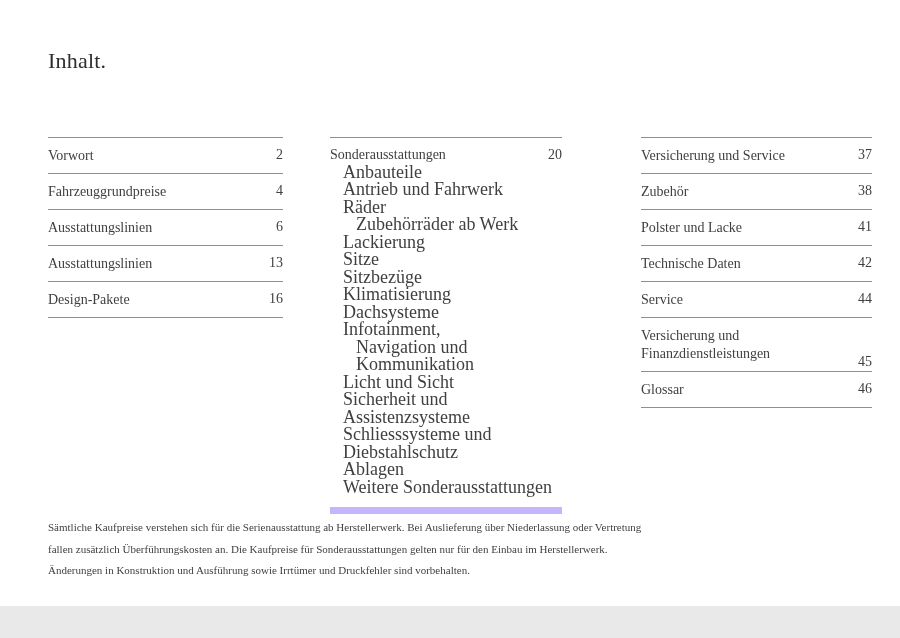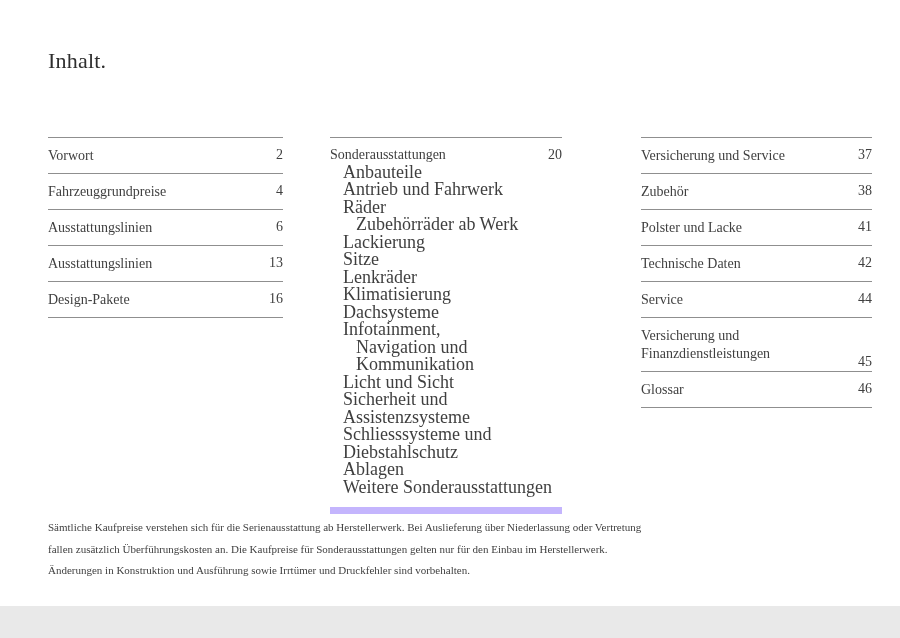--- a/index.html
+++ b/index.html
@@ -97,21 +97,21 @@
       <div class="toc-group-head">
         <span class="lbl">Sonderausstattungen</span>
         <span class="pg">20</span>
       </div>
       <div class="toc-subitem ind-1">Anbauteile</div>
       <div class="toc-subitem ind-1">Antrieb und Fahrwerk</div>
       <div class="toc-subitem ind-1">Räder</div>
       <div class="toc-subitem ind-2">Zubehörräder ab Werk</div>
       <div class="toc-subitem ind-1">Lackierung</div>
       <div class="toc-subitem ind-1">Sitze</div>
-      <div class="toc-subitem ind-1">Lenkräder</div>
+      <div class="toc-subitem ind-1">Sitzbezüge</div>
       <div class="toc-subitem ind-1">Klimatisierung</div>
       <div class="toc-subitem ind-1">Dachsysteme</div>
       <div class="toc-subitem ind-1">Infotainment,</div>
       <div class="toc-subitem ind-2">Navigation und Kommunikation</div>
       <div class="toc-subitem ind-1">Licht und Sicht</div>
       <div class="toc-subitem ind-1">Sicherheit und Assistenzsysteme</div>
       <div class="toc-subitem ind-1">Schliesssysteme und Diebstahlschutz</div>
       <div class="toc-subitem ind-1">Ablagen</div>
       <div class="toc-subitem ind-1">Weitere Sonderausstattungen</div>
     </div>

